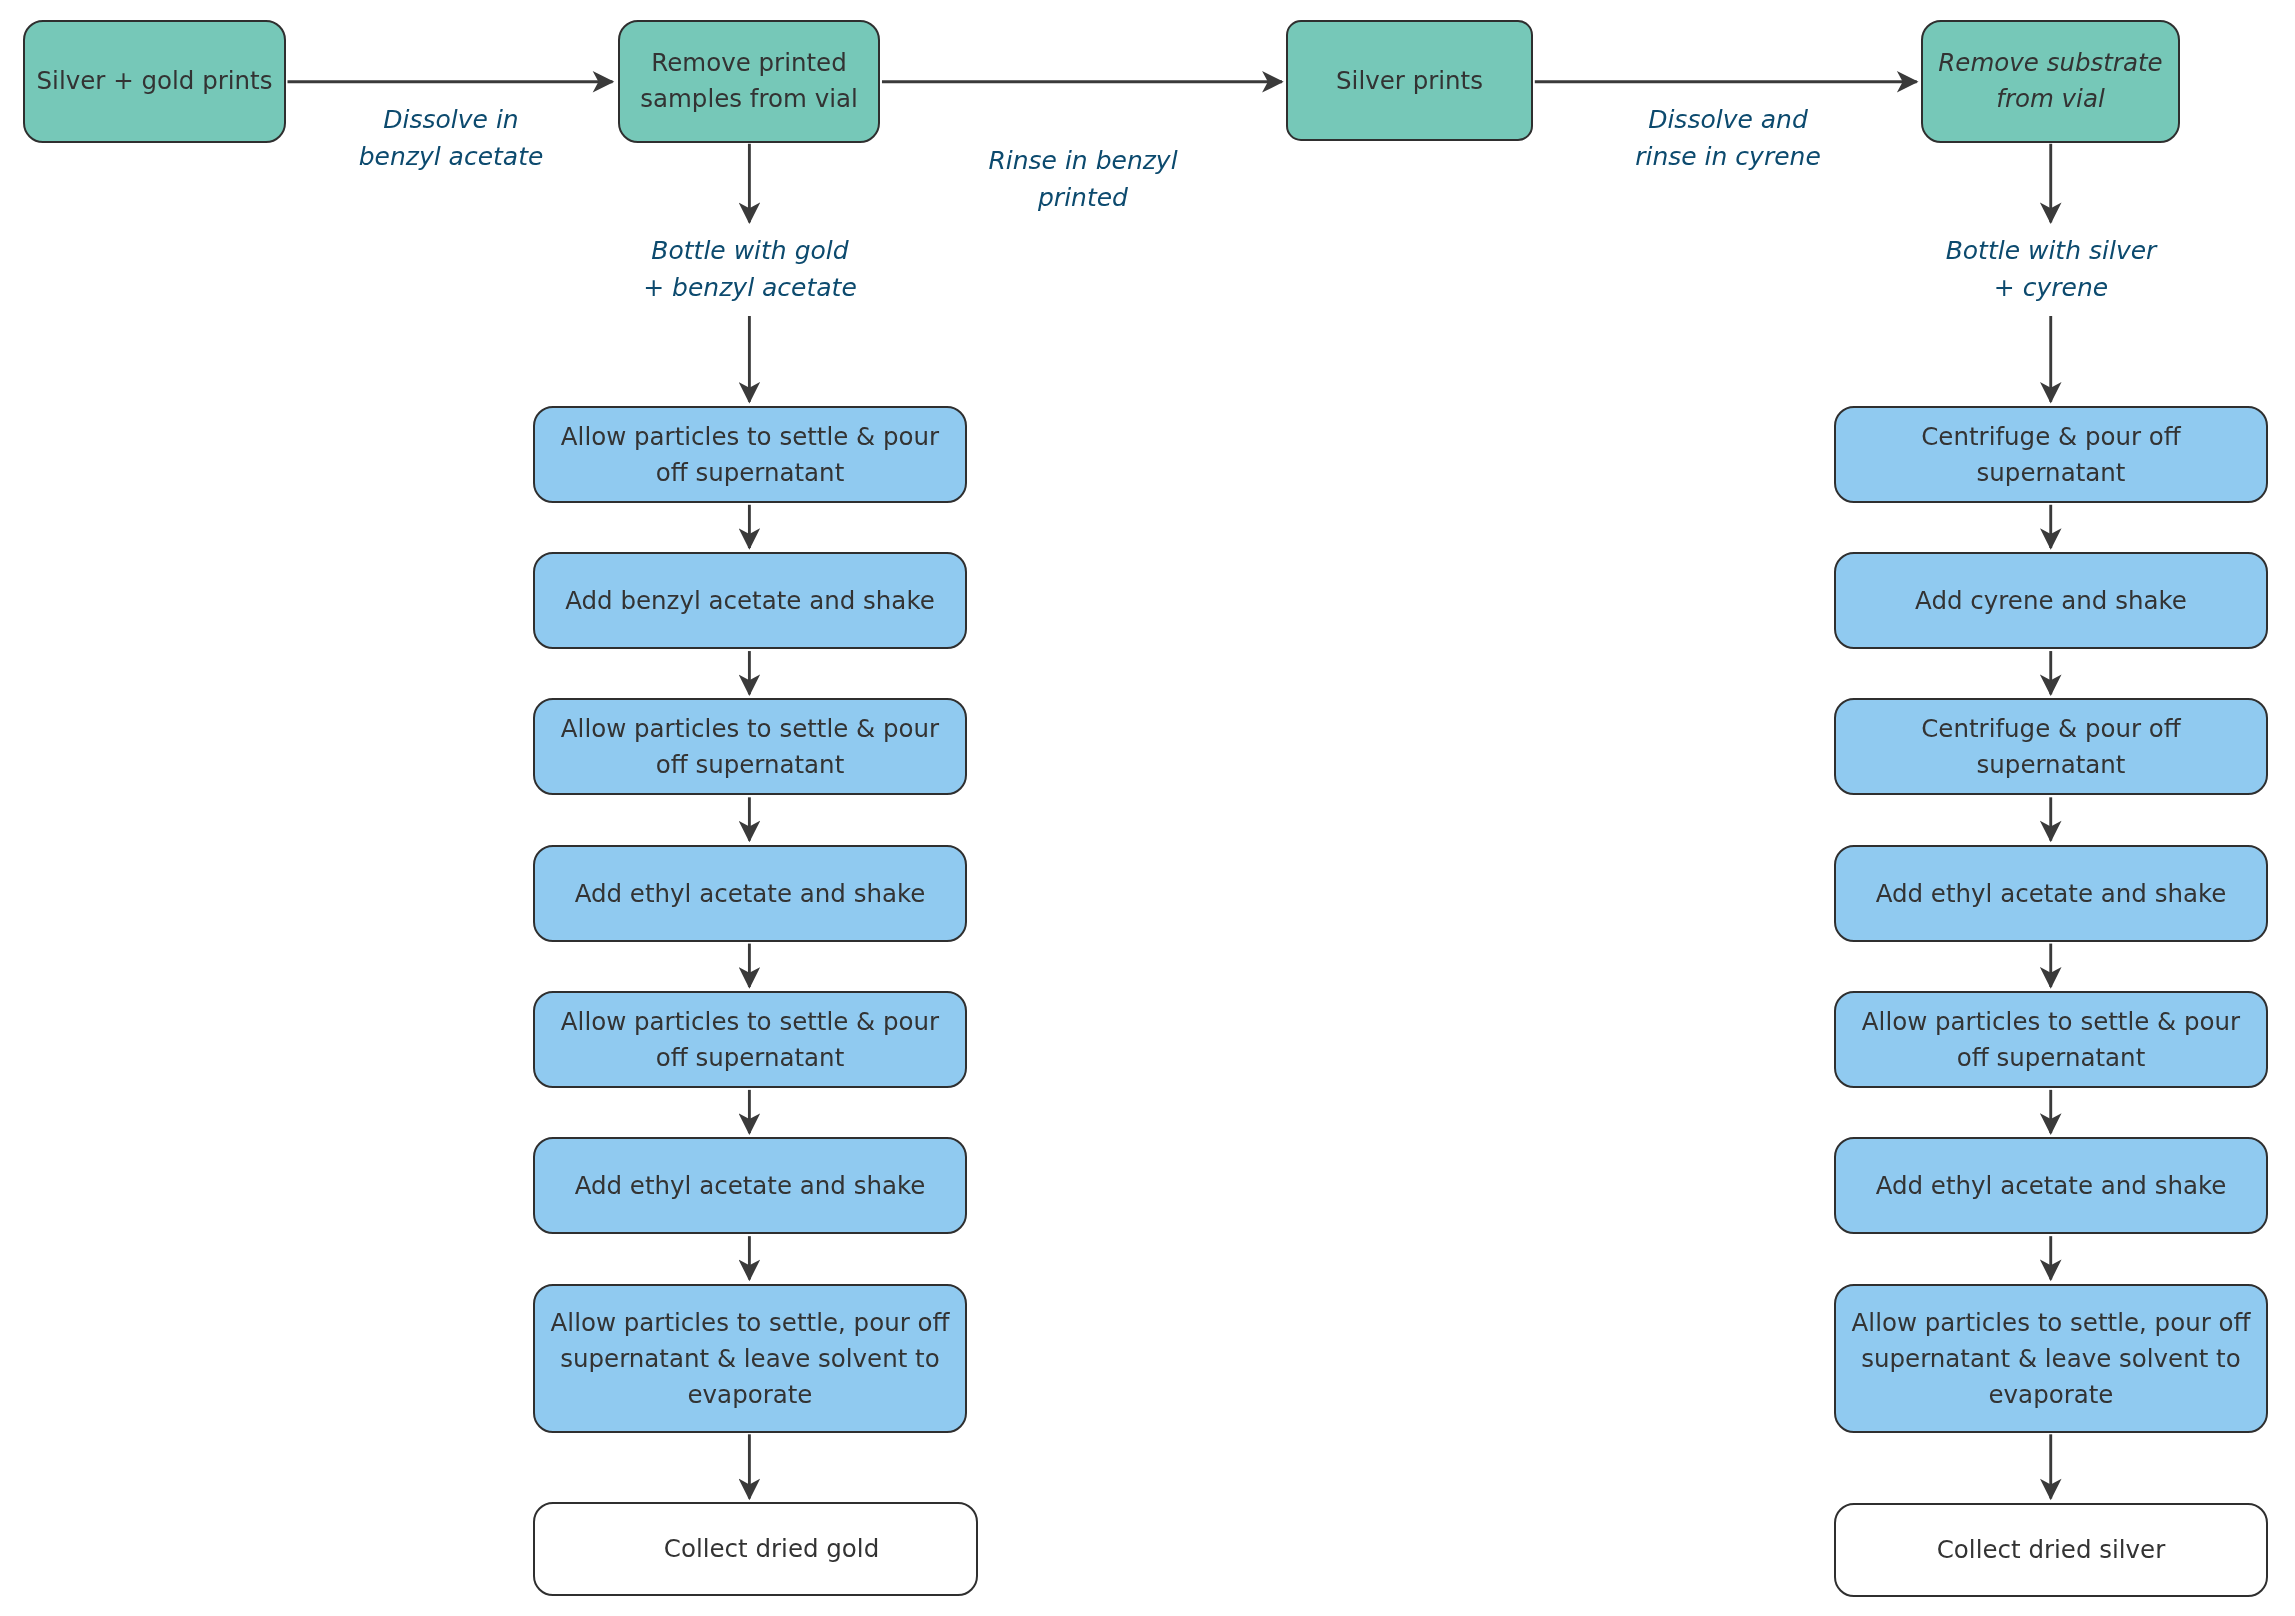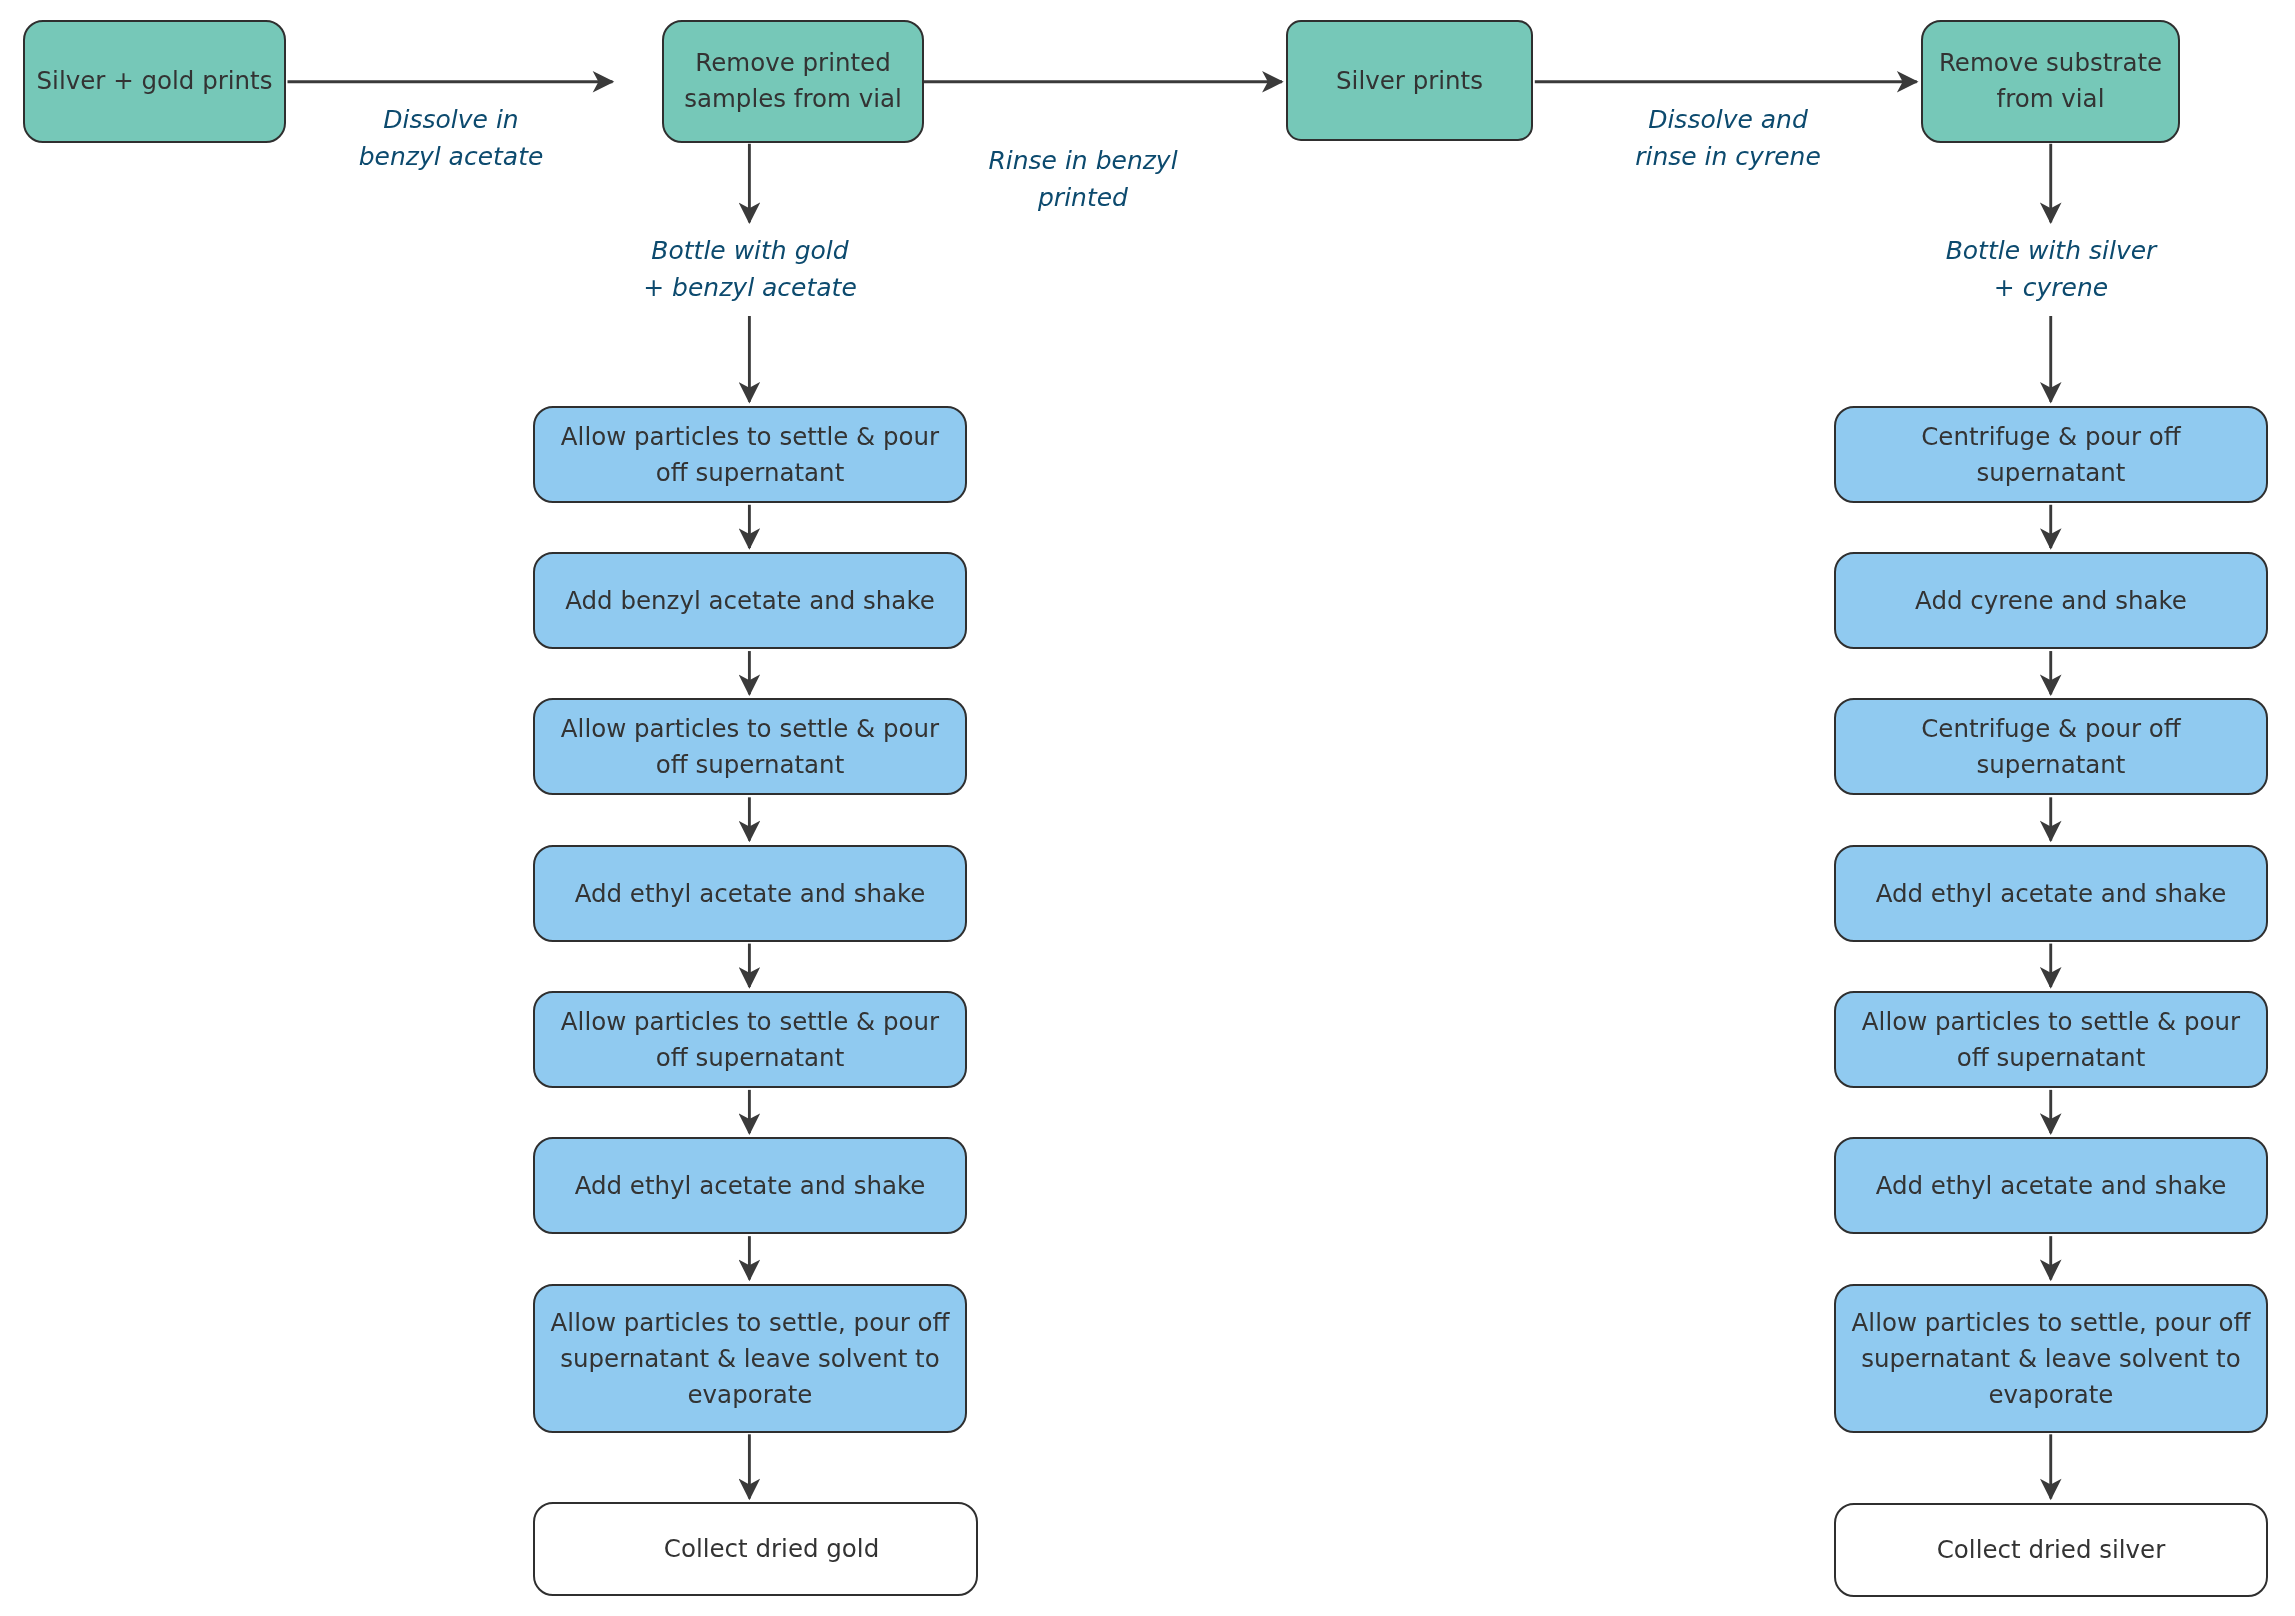--- a/index.html
+++ b/index.html
@@ -53,32 +53,32 @@
     <line class="arrow-line" x1="2846" y1="1512" x2="2846" y2="1572" marker-end="url(#ah)"></line>
     <line class="arrow-line" x1="2846" y1="1715" x2="2846" y2="1775" marker-end="url(#ah)"></line>
     <line class="arrow-line" x1="2846" y1="1990" x2="2846" y2="2079" marker-end="url(#ah)"></line>
   </svg>
 
   <div class="node teal" style="left:23px;top:19.5px;width:263px;height:123px;">
     <div>
       <span class="ln">Silver + gold prints</span>
     </div>
   </div>
-  <div class="node teal" style="left:618px;top:19.5px;width:262px;height:123px;margin-left:44px;">
+  <div class="node teal" style="left:618px;top:19.5px;width:262px;height:123px;">
     <div>
       <span class="ln">Remove printed</span>
       <span class="ln">samples from vial</span>
     </div>
   </div>
   <div class="node teal" style="left:1286px;top:20px;width:247px;height:121px;border-radius:15px;">
     <div>
       <span class="ln">Silver prints</span>
     </div>
   </div>
-  <div class="node teal" style="left:1921px;top:19.5px;width:259px;height:123px;">
+  <div class="node teal" style="left:1921px;top:19.5px;width:259px;height:123px;font-style:italic;">
     <div>
       <span class="ln">Remove substrate</span>
       <span class="ln">from vial</span>
     </div>
   </div>
 
   <div class="edge-label" style="left:285px;top:101px;width:332px;">
     <span class="ln">Dissolve in</span>
     <span class="ln">benzyl acetate</span>
   </div>

